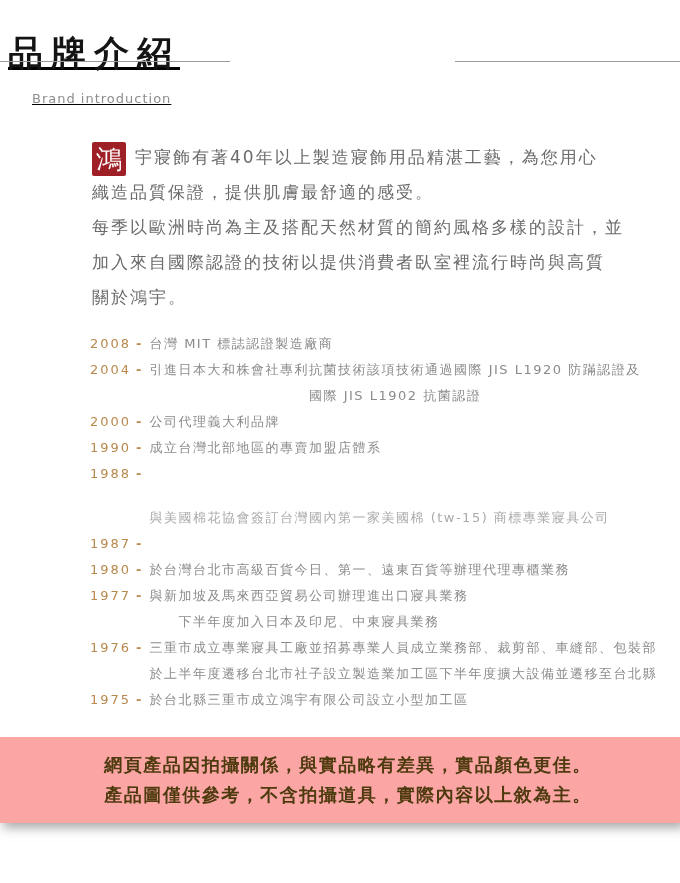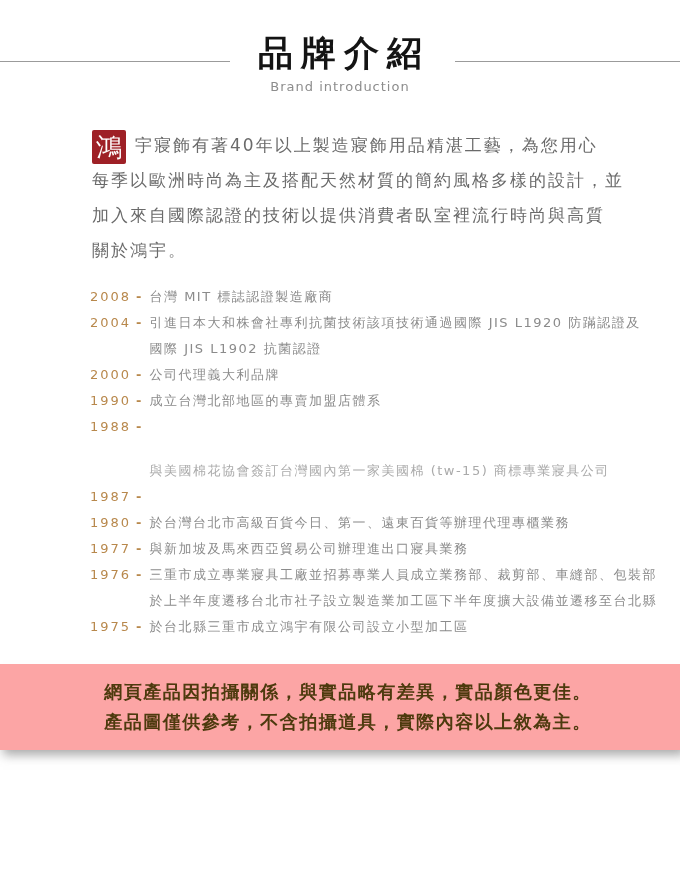--- a/index.html
+++ b/index.html
@@ -2,33 +2,33 @@
 <html><head>
 <meta charset="utf-8">
 <style>
   html,body{margin:0;padding:0;background:#ffffff;}
   .page{
     width:680px;height:883px;margin:0 auto;background:#ffffff;
     position:relative;overflow:hidden;
     font-family:"DejaVu Sans","Liberation Sans",sans-serif;
   }
   
-  .section-header{position:relative;text-align:center;}
+  .section-header{position:relative;text-decoration:underline;}
   .section-header.first{padding-top:32px;}
   .section-header.second{padding-top:26px;}
   .sh-line{position:absolute;height:1px;background:#9b9b9b;}
   .section-header.first .sh-line{top:61px;}
   .section-header.second .sh-line{top:55px;}
   .sh-line.left{left:0;width:230px;}
   .sh-line.right{right:0;width:225px;}
   .sh-title{
     font-size:35px;font-weight:bold;color:#141414;
     letter-spacing:8px;text-indent:8px;line-height:42px;
   }
-  .sh-sub{font-size:13px;color:#8d8d8d;letter-spacing:1px;margin-top:4px;line-height:18px;}
+  .sh-sub{font-size:13px;color:#8d8d8d;letter-spacing:1px;margin-top:16px;line-height:18px;padding-left:32px;}
   
   .brand{
     margin:32px 85px 0 92px;position:relative;
     font-size:17px;color:#6a6a6a;letter-spacing:2px;
   }
   .brand-line{line-height:35px;white-space:nowrap;}
   .brand-line.indent{text-indent:43px;}
   .brand-logo{
     position:absolute;left:0;top:2px;width:34px;height:34px;
     background:#9e2026;color:#ffffff;border-radius:2px;
@@ -37,21 +37,21 @@
   
   .timeline{margin:16px 30px 0 90px;font-size:13px;}
   .tl-row{display:flex;align-items:flex-start;}
   .tl-year{
     flex:0 0 auto;color:#b8884c;font-weight:normal;
     letter-spacing:2px;line-height:26px;
   }
   .tl-dash{flex:0 0 auto;color:#b8884c;font-weight:bold;margin:0 8px 0 5px;line-height:26px;}
   .tl-text{color:#8b8b8b;letter-spacing:1.5px;line-height:26px;}
   .tl-row.muted .tl-text{color:#aaaaaa;margin-top:44px;}
-  .tl-line{white-space:nowrap;}
+  .tl-line{white-space:nowrap;text-align:center;}
   
   .notice{
     margin-top:24px;width:680px;height:86px;background:#fca5a5;
     box-shadow:0 8px 10px -3px rgba(100,100,100,0.55);
     display:flex;flex-direction:column;justify-content:center;align-items:center;
     font-family:"DejaVu Serif","Liberation Serif",serif;font-weight:bold;
     font-size:18px;color:#4d3a0e;letter-spacing:1.5px;padding-left:8px;
   }
   .notice-line{line-height:30px;white-space:nowrap;}
 </style>
@@ -63,20 +63,21 @@
   <div class="section-header first">
     <div class="sh-line left"></div>
     <div class="sh-line right"></div>
     <div class="sh-title">品牌介紹</div>
     <div class="sh-sub">Brand introduction</div>
   </div>
 
   <div class="brand">
     <span class="brand-logo">鴻</span>
     <div class="brand-line indent">宇寢飾有著40年以上製造寢飾用品精湛工藝，為您用心</div>
+    <div class="brand-line">織造品質保證，提供肌膚最舒適的感受。</div>
     <div class="brand-line">每季以歐洲時尚為主及搭配天然材質的簡約風格多樣的設計，並</div>
     <div class="brand-line">加入來自國際認證的技術以提供消費者臥室裡流行時尚與高質</div>
     <div class="brand-line">關於鴻宇。</div>
   </div>
 
 
   <div class="timeline">
 
     <div class="tl-row">
       <span class="tl-year">2008</span>
@@ -130,20 +131,21 @@
       <span class="tl-text">
         <div class="tl-line">於台灣台北市高級百貨今日、第一、遠東百貨等辦理代理專櫃業務</div>
       </span>
     </div>
 
     <div class="tl-row">
       <span class="tl-year">1977</span>
       <span class="tl-dash">-</span>
       <span class="tl-text">
         <div class="tl-line">與新加坡及馬來西亞貿易公司辦理進出口寢具業務</div>
+        <div class="tl-line">下半年度加入日本及印尼、中東寢具業務</div>
       </span>
     </div>
 
     <div class="tl-row">
       <span class="tl-year">1976</span>
       <span class="tl-dash">-</span>
       <span class="tl-text">
         <div class="tl-line">三重市成立專業寢具工廠並招募專業人員成立業務部、裁剪部、車縫部、包裝部</div>
         <div class="tl-line">於上半年度遷移台北市社子設立製造業加工區下半年度擴大設備並遷移至台北縣</div>
       </span>

